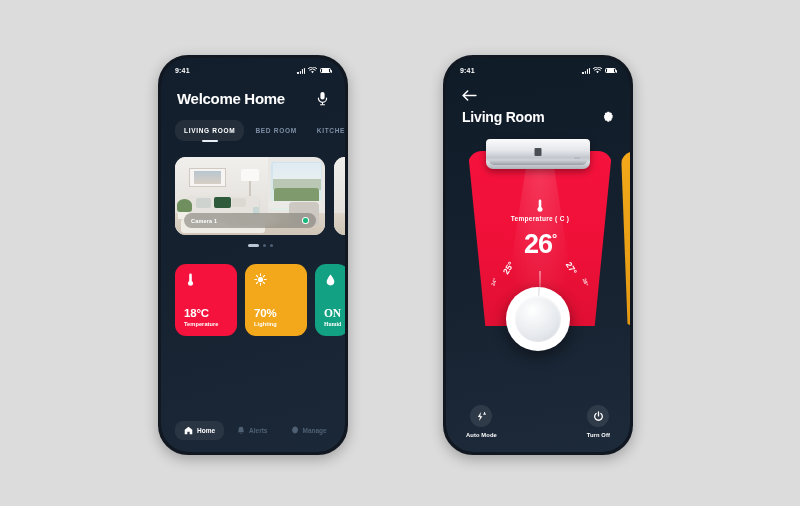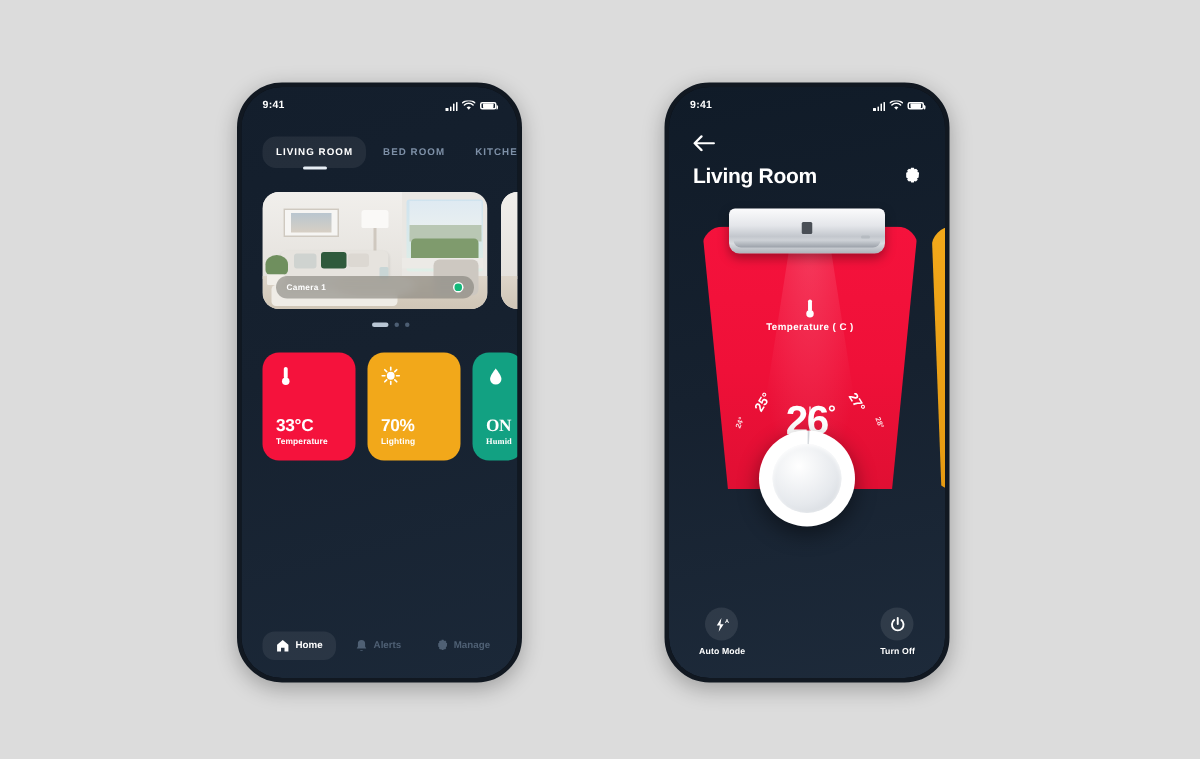--- a/index.html
+++ b/index.html
@@ -142,21 +142,21 @@
   .ac-vent { position:absolute; left:3%; right:3%; bottom:4px; height:5px;
              background:linear-gradient(180deg,#cfd3d8,#9ba1a9); border-radius:0 0 5px 5px; }
   .ac-logo { position:absolute; left:50%; top:9px; transform:translateX(-50%);
              width:7px; height:8px; background:#4a4f56; border-radius:1px; }
   .ac-led { position:absolute; right:10px; bottom:10px; width:6px; height:2px; background:#b6bbc1; border-radius:1px; }
 
   .therm-ic { position:absolute; left:50%; top:48px; transform:translateX(-50%); }
   .therm-cap { position:absolute; left:0; right:0; top:64px; text-align:center;
                color:#fff; font-size:6.5px; font-weight:bold; letter-spacing:.3px; }
   .therm-val { position:absolute; left:0; right:0; top:78px; text-align:center;
-               color:#fff; font-size:27px; font-weight:bold; letter-spacing:-1px;margin-top:36px; }
+               color:#fff; font-size:27px; font-weight:bold; letter-spacing:-1px; }
   .therm-val sup { font-size:13px; vertical-align:super; font-weight:bold; }
 
   .tick { position:absolute; color:#fff; font-weight:bold; }
   .tick-l { left:34px; top:112px; font-size:8.5px; transform:rotate(-58deg); }
   .tick-r { right:34px; top:112px; font-size:8.5px; transform:rotate(58deg); }
   .tick-ll { left:22px; top:128px; font-size:5px; transform:rotate(-68deg); opacity:.85; }
   .tick-rr { right:22px; top:128px; font-size:5px; transform:rotate(68deg); opacity:.85; }
   .needle { position:absolute; left:50%; top:120px; width:1px; height:30px;
             background:linear-gradient(180deg,rgba(255,255,255,.85),rgba(255,255,255,.15));
             transform:translateX(-50%); }
@@ -198,20 +198,31 @@
             </span>
           <svg width="9" height="7" viewBox="0 0 9 7">
             <path d="M4.5 6.2 L3.1 4.5 a2.2 2.2 0 0 1 2.8 0 Z" fill="#fff"></path>
             <path d="M1.6 3.0 a4.3 4.3 0 0 1 5.8 0" stroke="#fff" stroke-width="1" fill="none" stroke-linecap="round"></path>
             <path d="M0.4 1.5 a6.5 6.5 0 0 1 8.2 0" stroke="#fff" stroke-width="1" fill="none" stroke-linecap="round"></path>
           </svg>
           <span class="ic-batt"></span>
         </span>
       </div>
 
+      <div class="p1-head">
+        <div class="p1-title">Welcome Home</div>
+        <div>
+          <svg width="13" height="15" viewBox="0 0 13 15">
+            <rect x="4.4" y="1" width="4.2" height="7.6" rx="2.1" fill="#fff"></rect>
+            <path d="M2.4 7.2 a4.1 4.1 0 0 0 8.2 0" stroke="#fff" stroke-width="1.2" fill="none" stroke-linecap="round"></path>
+            <rect x="6" y="11" width="1" height="2.6" fill="#fff"></rect>
+            <rect x="4" y="13.2" width="5" height="1" rx=".5" fill="#fff"></rect>
+          </svg>
+        </div>
+      </div>
 
       <div class="tabs">
         <div class="tab active">
           <span>LIVING ROOM</span>
         </div>
         <div class="tab">
           <span>BED ROOM</span>
         </div>
         <div class="tab">
           <span>KITCHEN</span>
@@ -268,21 +279,21 @@
       </div>
 
       <div class="stats">
         <div class="stat" style="background:#f5123c">
           <span class="stat-ic">
             <svg width="7" height="13" viewBox="0 0 7 13">
               <rect x="2.2" y="0.6" width="2.6" height="8" rx="1.3" fill="#fff"></rect>
               <circle cx="3.5" cy="10.2" r="2.5" fill="#fff"></circle>
             </svg>
           </span>
-          <span class="stat-val">33°C</span>
+          <span class="stat-val">18°C</span>
           <span class="stat-lab">Temperature</span>
         </div>
         <div class="stat" style="background:#f2a81a">
           <span class="stat-ic">
             <svg width="13" height="13" viewBox="0 0 13 13">
               <circle cx="6.5" cy="6.5" r="2.6" fill="#fff"></circle>
               <g stroke="#fff" stroke-width="1.1" stroke-linecap="round">
                 <path d="M6.5 .8v1.8M6.5 10.4v1.8M.8 6.5h1.8M10.4 6.5h1.8"></path>
                 <path d="M2.5 2.5l1.3 1.3M9.2 9.2l1.3 1.3M10.5 2.5L9.2 3.8M3.8 9.2L2.5 10.5"></path>
               </g>

